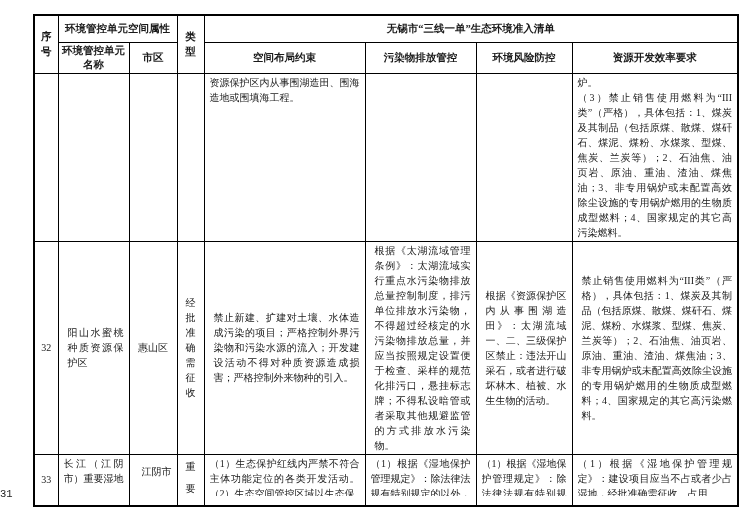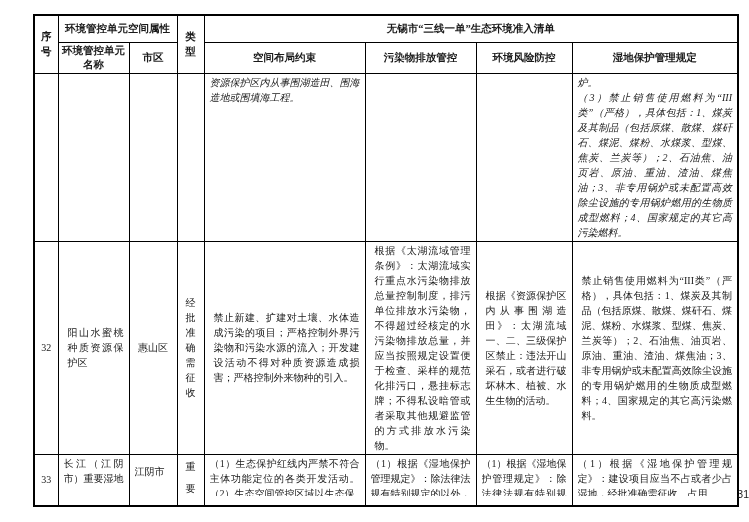--- a/index.html
+++ b/index.html
@@ -19,34 +19,34 @@
     padding:1px 5px;
     overflow:hidden;
     box-sizing:border-box;
   }
   .doc th{
     font-size:10.5px;font-weight:bold;text-align:center;vertical-align:middle;
     padding:1px 2px;line-height:14px;
   }
   tr.h1{height:27px;}
   tr.h2{height:31px;}
-  tr.r-cont{height:165px;font-style:italic;}
+  tr.r-cont{height:165px;}
   tr.r-32{height:191px;}
   tr.r-33{height:43px;}
   td.center{text-align:center;vertical-align:middle;}
   td.just{text-align:justify;}
   td.vtop{vertical-align:top;}
   td.vmid{vertical-align:middle;padding-left:9px;}
   .vert{width:1em;margin:0 auto;text-align:center;line-height:15px;white-space:normal;word-break:break-all;}
   .prewrap{white-space:pre-wrap;}
   .clip{height:40px;overflow:hidden;text-align:justify;}
   .clip .vert{line-height:22px;}
   .pageno{
-    position:absolute;left:0;top:488px;width:749px;text-align:right;
-    font-size:10.5px;font-family:Liberation Sans, sans-serif;
+    position:absolute;left:0;top:488px;width:749px;text-align:left;
+    font-size:10.5px;font-family:Liberation Mono, monospace;
   }
 </style>
 </head>
 <body>
 
 <div class="page">
 
   <table class="doc">
     <colgroup>
       <col style="width:24px">
@@ -70,21 +70,21 @@
       </th>
       <th colspan="4">无锡市“三线一单”生态环境准入清单</th>
     </tr>
 
     <tr class="h2">
       <th>环境管控单元名称</th>
       <th>市区</th>
       <th>空间布局约束</th>
       <th>污染物排放管控</th>
       <th>环境风险防控</th>
-      <th>湿地保护管理规定</th>
+      <th>资源开发效率要求</th>
     </tr>
 
     <tr class="r-cont">
       <td class="center"></td>
       <td class="just vmid"></td>
       <td class="center"></td>
       <td class="center">
         <div class="vert"></div>
       </td>
       <td class="just vtop">资源保护区内从事围湖造田、围海造地或围填海工程。</td>
@@ -106,21 +106,21 @@
       <td class="just vmid">根据《资源保护区内从事围湖造田》：太湖流域一、二、三级保护区禁止：违法开山采石，或者进行破坏林木、植被、水生生物的活动。</td>
       <td class="just vmid">禁止销售使用燃料为“III类”（严格），具体包括：1、煤炭及其制品（包括原煤、散煤、煤矸石、煤泥、煤粉、水煤浆、型煤、焦炭、兰炭等）；2、石油焦、油页岩、原油、重油、渣油、煤焦油；3、非专用锅炉或未配置高效除尘设施的专用锅炉燃用的生物质成型燃料；4、国家规定的其它高污染燃料。</td>
     </tr>
 
     <tr class="r-33">
       <td class="center">33</td>
       <td class="just vtop">
         <div class="clip">长江（江阴市）重要湿地</div>
       </td>
       <td class="center vtop">
-        <div class="clip" style="text-align:left;padding-top:8px;">江阴市</div>
+        <div class="clip" style="text-align:right;padding-top:8px;">江阴市</div>
       </td>
       <td class="center vtop">
         <div class="clip">
           <div class="vert">重要湿</div>
         </div>
       </td>
       <td class="just vtop">
         <div class="clip">（1）生态保护红线内严禁不符合主体功能定位的各类开发活动。（2）生态空间管控区域以生态保</div>
       </td>
       <td class="just vtop">

